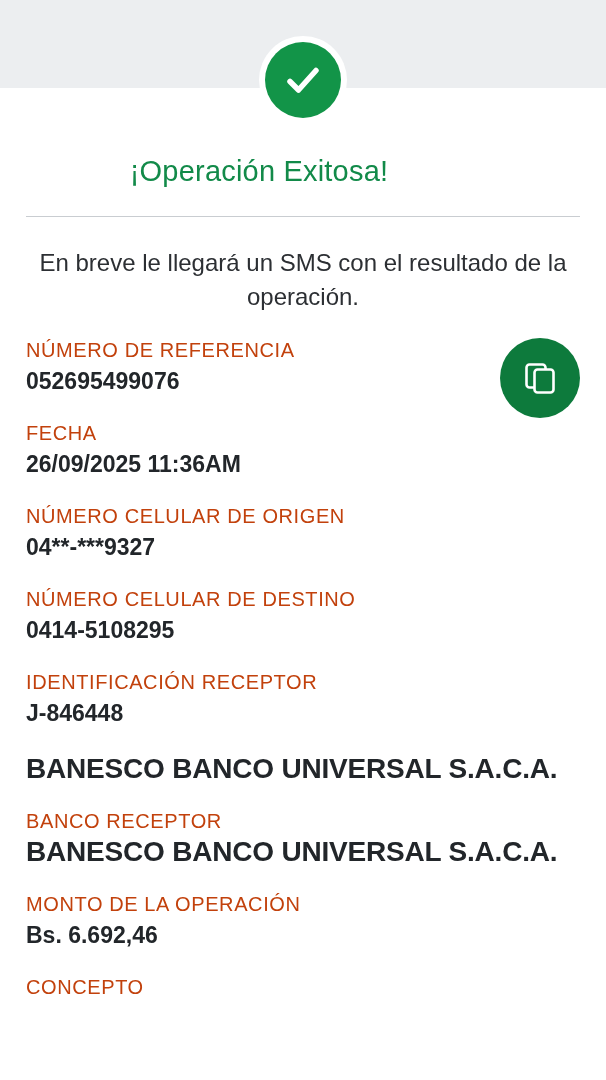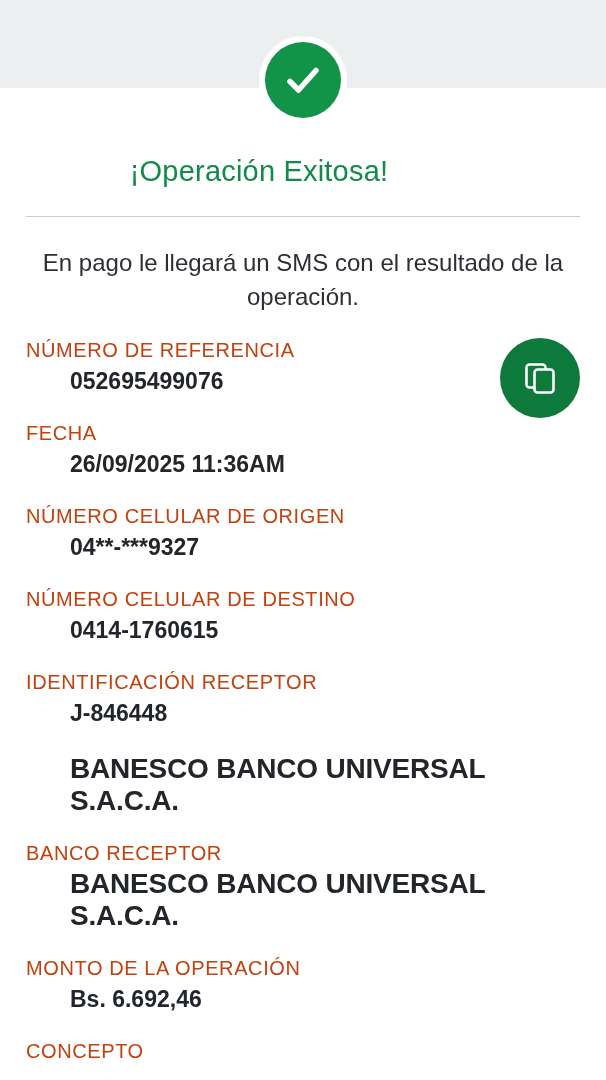--- a/index.html
+++ b/index.html
@@ -91,21 +91,20 @@
     letter-spacing: 0.6px;
     line-height: 24px;
     text-transform: uppercase;
   }
   .field-value {
     font-size: 23px;
     font-weight: bold;
     color: #22262a;
     line-height: 32px;
     margin-top: 3px;
-    margin-left: 44px;
   }
   .field-value.wide { font-size: 28px; letter-spacing: -0.2px; }
 
   .copy-btn {
     position: absolute;
     top: 338px;
     right: 26px;
     width: 80px;
     height: 80px;
     border-radius: 50%;
@@ -131,21 +130,21 @@
       <svg width="44" height="44" viewBox="0 0 44 44" aria-hidden="true">
         <path d="M9 23.5 L17.5 32 L35 12.5" fill="none" stroke="#ffffff" stroke-width="5.5" stroke-linecap="round" stroke-linejoin="round"></path>
       </svg>
     </div>
   </div>
 
   <div class="title">¡Operación Exitosa!</div>
 
   <div class="divider"></div>
 
-  <div class="subtitle">En pago le llegará un SMS con el resultado de la operación.</div>
+  <div class="subtitle">En breve le llegará un SMS con el resultado de la operación.</div>
 
   <button class="copy-btn">
     <span>
       <svg width="36" height="36" viewBox="0 0 36 36" aria-hidden="true">
         <rect x="4.5" y="4.5" width="19" height="23" rx="3" fill="none" stroke="#ffffff" stroke-width="2.6"></rect>
         <rect x="12.5" y="9.5" width="19" height="23" rx="3" fill="#0d7a3c" stroke="#ffffff" stroke-width="2.6"></rect>
       </svg>
     </span>
   </button>
 
@@ -161,21 +160,21 @@
       <div class="field-value">26/09/2025 11:36AM</div>
     </div>
 
     <div class="field">
       <div class="field-label">NÚMERO CELULAR DE ORIGEN</div>
       <div class="field-value">04**-***9327</div>
     </div>
 
     <div class="field">
       <div class="field-label">NÚMERO CELULAR DE DESTINO</div>
-      <div class="field-value">0414-1760615</div>
+      <div class="field-value">0414-5108295</div>
     </div>
 
     <div class="field">
       <div class="field-label">IDENTIFICACIÓN RECEPTOR</div>
       <div class="field-value">J-846448</div>
     </div>
 
     <div class="field">
       <div class="field-value wide">BANESCO BANCO UNIVERSAL S.A.C.A.</div>
     </div>

